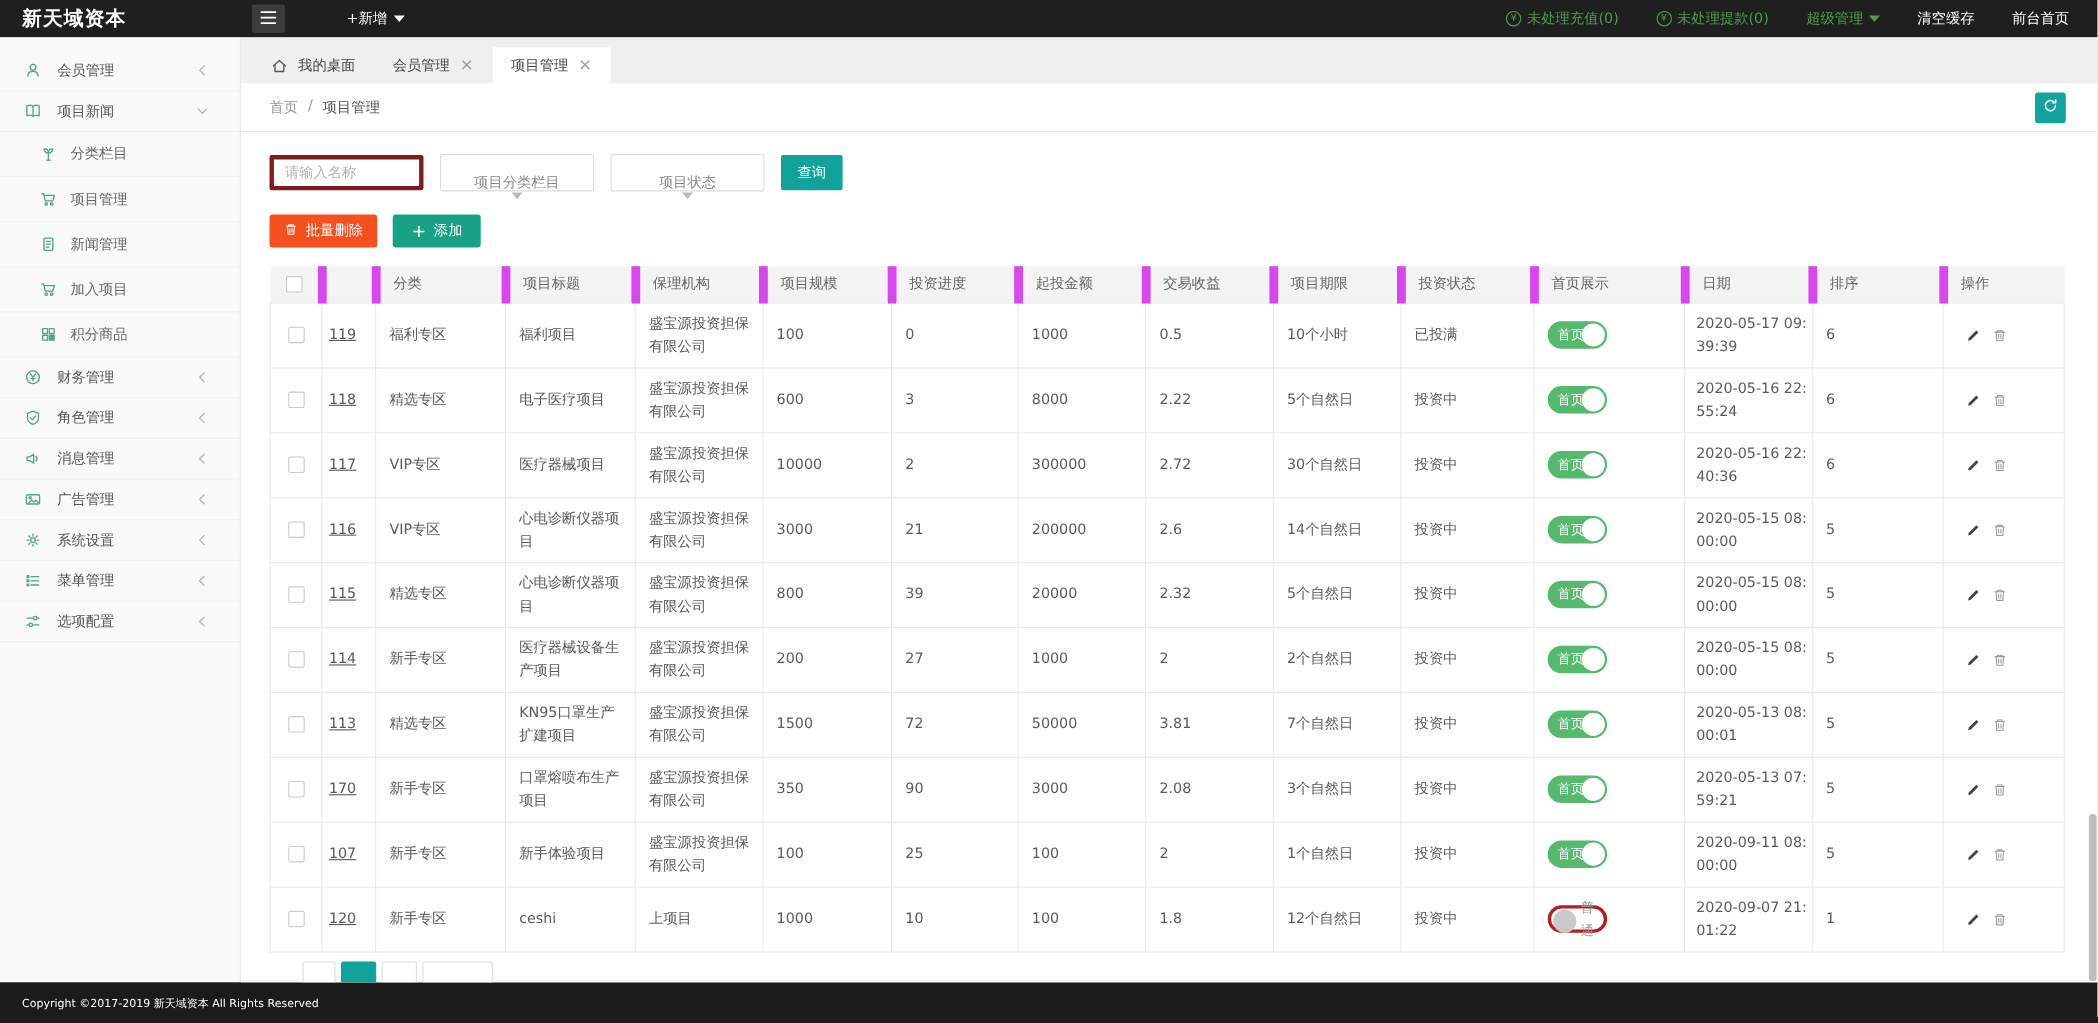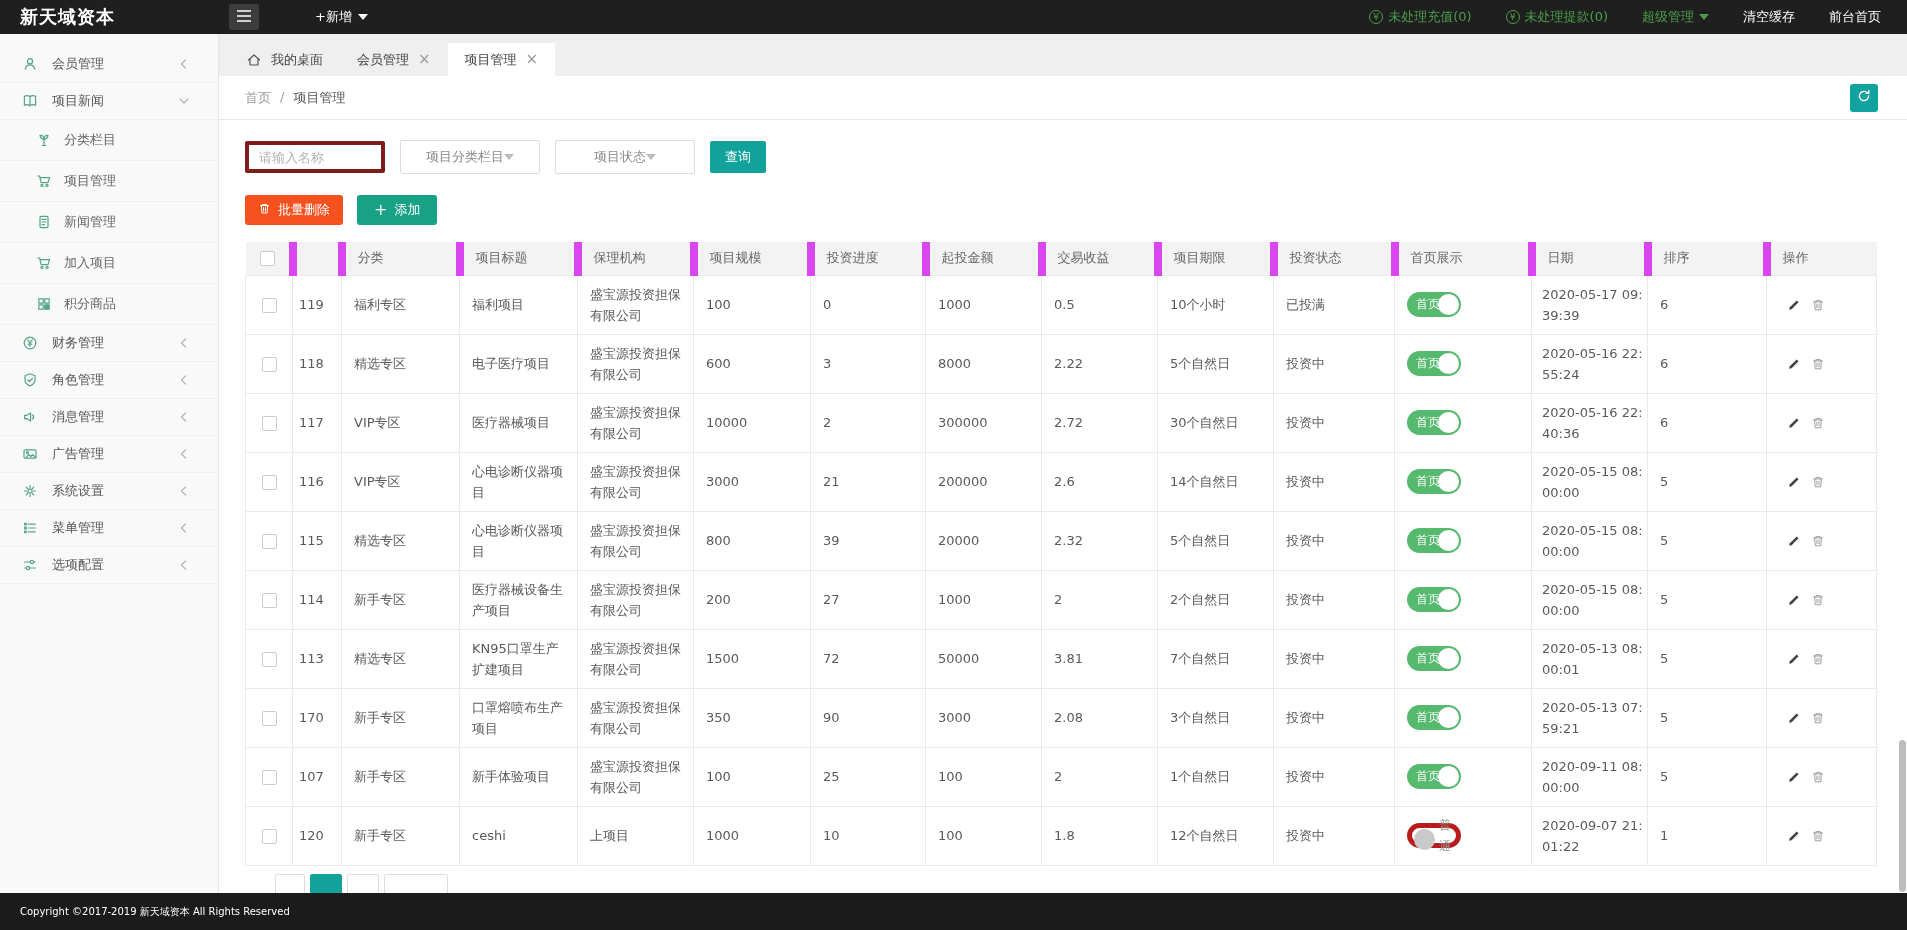--- a/index.html
+++ b/index.html
@@ -38,41 +38,41 @@
   
   .crumbbar{flex:0 0 44px;background:#fff;border-bottom:1px solid #e8e8e8;display:flex;align-items:center;padding:0 29px 0 26px;}
   .crumb{font-size:13px;color:#999;display:flex;gap:9px;}
   .crumb .cur{color:#555;}
   .refresh{margin-left:auto;width:28px;height:28px;background:#12a39e;border-radius:3px;display:flex;align-items:center;justify-content:center;cursor:pointer;}
   
   .content{flex:1;background:#fff;padding:20px 0 0 26px;overflow:hidden;position:relative;}
   .filters{display:flex;gap:15px;align-items:center;}
   .f-input{width:140px;height:32px;border:4px solid #7f1d1d;border-radius:2px;padding:0 10px;font-size:13px;color:#666;outline:none;font-family:inherit;}
   .f-input::placeholder{color:#b3b3b3;}
-  .f-select{width:140px;height:32px;border:1px solid #dcdcdc;border-radius:2px;display:flex;align-items:center;justify-content:center;padding:16px 10px;font-size:13px;color:#8a8a8a;cursor:pointer;background:#fff;}
+  .f-select{width:140px;height:32px;border:1px solid #dcdcdc;border-radius:2px;display:flex;align-items:center;justify-content:space-between;padding:16px 10px;font-size:13px;color:#8a8a8a;cursor:pointer;background:#fff;flex-direction:column;}
   .f-select .caret{border-top-color:#bbb;}
   .btn-search{height:32px;padding:0 15px;background:#10a29b;color:#fff;border:none;border-radius:2px;font-size:13px;cursor:pointer;font-family:inherit;}
   .actions{margin-top:21px;display:flex;gap:14px;}
   .btn-del{height:30px;padding:0 13px;background:#f4511e;color:#fff;border-radius:3px;font-size:13px;display:flex;align-items:center;gap:7px;cursor:pointer;border:none;font-family:inherit;}
   .btn-add{height:30px;padding:0 17px;background:#18a185;color:#fff;border-radius:3px;font-size:13px;display:flex;align-items:center;gap:7px;cursor:pointer;border:none;font-family:inherit;}
   .btn-add .plus{font-size:16px;line-height:1;}
   
   .tbl{margin-top:17px;border-collapse:collapse;table-layout:fixed;width:1631px;}
   .tbl th{height:33px;background:#f3f3f3;border-right:8px solid #d946ef;font-weight:normal;font-size:13px;color:#666;text-align:left;padding-left:12px;}
   .tbl th:last-child{border-right:none;}
   .tbl th.ck,.tbl td.ck{padding:0;text-align:center;}
   .tbl td{border:1px solid #eaeaea;font-size:13px;color:#5a5a5a;padding:8px 6px 8px 12px;height:59px;line-height:21px;vertical-align:middle;overflow:hidden;}
-  .tbl td.idc{padding-left:6px;}
+  .tbl td.idc{padding-left:6px;text-decoration:underline;}
   .tbl td.datec{word-break:break-all;padding-right:4px;padding-left:10px;}
   .cb{width:15px;height:15px;border:1px solid #ccc;border-radius:2px;background:#fff;display:inline-block;vertical-align:middle;cursor:pointer;}
   .tog{width:54px;height:25px;border-radius:13px;position:relative;display:flex;align-items:center;cursor:pointer;font-size:12px;}
   .tog.on{background:#55b96e;color:#fff;}
   .tog.on .t-lbl{margin-left:9px;}
   .tog.on .knob{position:absolute;right:2px;top:2px;width:21px;height:21px;background:#fff;border-radius:50%;}
-  .tog.off{border:5px solid #b91c1c;background:#fff;color:#999;}
+  .tog.off{border:3px solid #b91c1c;background:#fff;color:#999;}
   .tog.off .t-lbl{margin-left:27px;}
   .tog.off .knob{position:absolute;left:2px;top:1px;width:21px;height:21px;background:#c9c9c9;border-radius:50%;}
   .ops{display:flex;gap:10px;align-items:center;padding-left:8px;}
   .ops .op{cursor:pointer;display:flex;}
   
   .pager{margin-top:8px;display:flex;gap:5px;margin-left:30px;}
   .pg{width:32px;height:28px;border:1px solid #ddd;border-radius:2px;background:#fff;}
   .pg.prev{width:30px;}
   .pg.active{background:#10a29b;border-color:#10a29b;}
   .pg.next{width:64px;}

